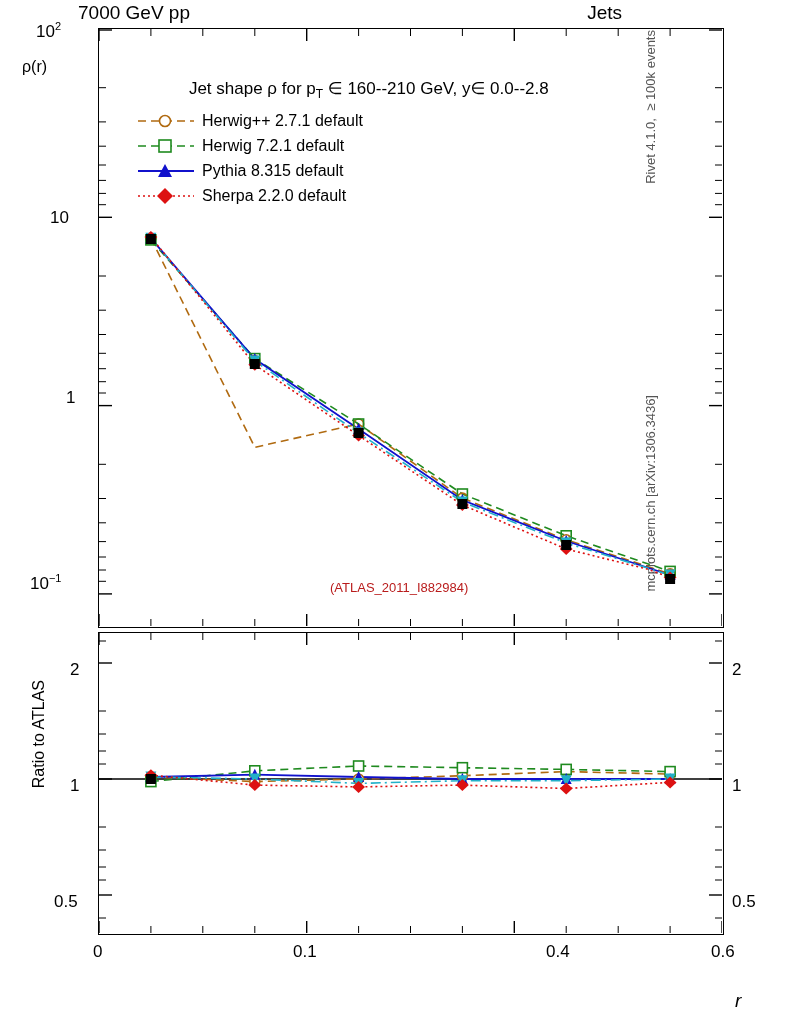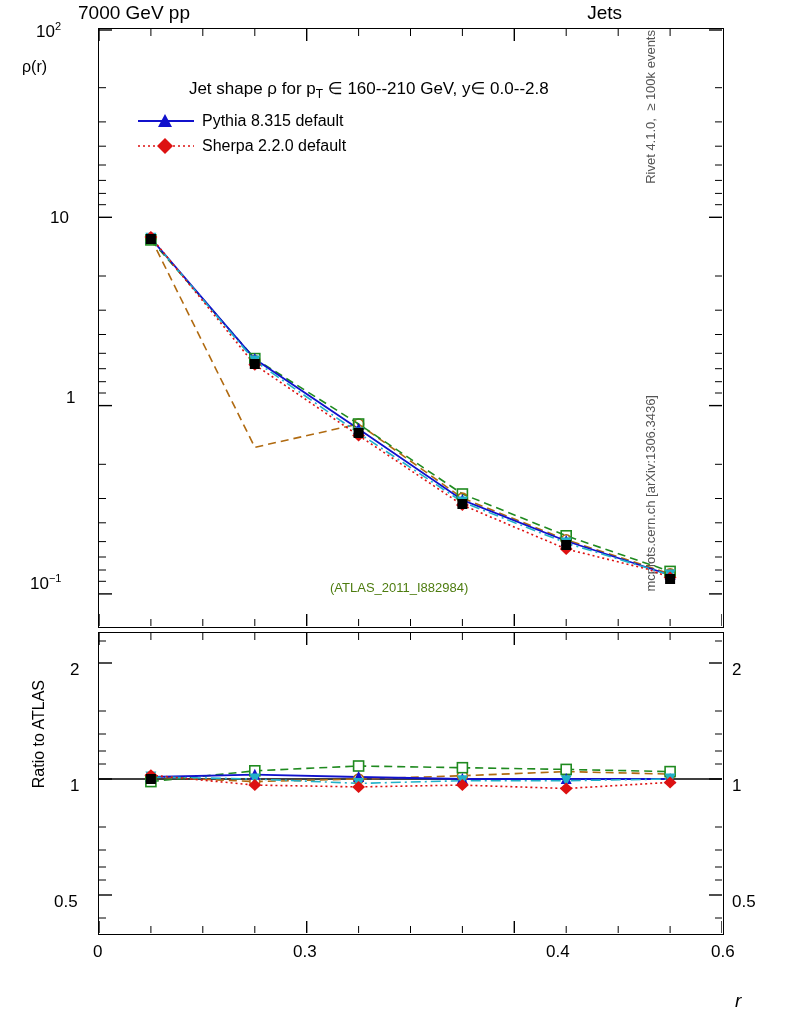--- a/index.html
+++ b/index.html
@@ -96,21 +96,21 @@
     width: 58px;
     height: 22px;
     flex: 0 0 58px;
     position: relative;
   }
   .legend-label { padding-left: 6px; }
 
   .watermark {
     left: 330px; top: 580px;
     font-size: 13px;
-    color: #4d7c0f;
+    color: #b91c1c;
   }
 </style>
 </head>
 <body>
 
 <div id="root">
 
   <div class="abs txt hdr-left">7000 GeV pp</div>
   <div class="abs txt hdr-right">Jets</div>
 
@@ -127,21 +127,21 @@
   <div class="abs txt" style="left:70px; top:660px; font-size:17px;">2</div>
   <div class="abs txt" style="left:70px; top:776px; font-size:17px;">1</div>
   <div class="abs txt" style="left:54px; top:892px; font-size:17px;">0.5</div>
   <div class="abs txt" style="left:732px; top:660px; font-size:17px;">2</div>
   <div class="abs txt" style="left:732px; top:776px; font-size:17px;">1</div>
   <div class="abs txt" style="left:732px; top:892px; font-size:17px;">0.5</div>
 
   <div class="abs txt ylabel-ratio">Ratio to ATLAS</div>
 
   <div class="abs txt" style="left:93px; top:942px; font-size:17px;">0</div>
-  <div class="abs txt" style="left:293px; top:942px; font-size:17px;">0.3</div>
+  <div class="abs txt" style="left:293px; top:942px; font-size:17px;">0.1</div>
   <div class="abs txt" style="left:502px; top:942px; font-size:17px;margin-left:44px;">0.4</div>
   <div class="abs txt" style="left:711px; top:942px; font-size:17px;">0.6</div>
 
   <div class="abs txt xlabel">r</div>
 
   <div class="abs txt title-main">
     <span>Jet shape </span><span>ρ</span><span> for p</span><span style="font-size:12px; vertical-align:sub;">T</span><span> ∈ 160--210 GeV, y∈ 0.0--2.8</span>
   </div>
 
   <div class="abs txt watermark">(ATLAS_2011_I882984)</div>
@@ -303,20 +303,38 @@
         <rect x="150.8" y="330.0" width="10" height="10"></rect>
         <rect x="254.6" y="399.0" width="10" height="10"></rect>
         <rect x="358.4" y="470.0" width="10" height="10"></rect>
         <rect x="462.2" y="511.0" width="10" height="10"></rect>
         <rect x="566.1" y="545.0" width="10" height="10"></rect>
       </g>
     </svg>
   </div>
 
   <div class="abs legend">
+    <div class="legend-row">
+      <span class="legend-key">
+        <svg width="58" height="22" viewBox="0 0 58 22">
+          <line x1="0" y1="11" x2="56" y2="11" stroke="#b06a10" stroke-width="1.6" stroke-dasharray="8,5"></line>
+          <circle cx="27" cy="11" r="5.5" fill="#ffffff" stroke="#b06a10" stroke-width="1.6"></circle>
+        </svg>
+      </span>
+      <span class="legend-label">Herwig++ 2.7.1 default</span>
+    </div>
+    <div class="legend-row">
+      <span class="legend-key">
+        <svg width="58" height="22" viewBox="0 0 58 22">
+          <line x1="0" y1="11" x2="56" y2="11" stroke="#1f8a1f" stroke-width="1.6" stroke-dasharray="8,5"></line>
+          <rect x="21" y="5" width="12" height="12" fill="#ffffff" stroke="#1f8a1f" stroke-width="1.6"></rect>
+        </svg>
+      </span>
+      <span class="legend-label">Herwig 7.2.1 default</span>
+    </div>
     <div class="legend-row">
       <span class="legend-key">
         <svg width="58" height="22" viewBox="0 0 58 22">
           <line x1="0" y1="11" x2="56" y2="11" stroke="#1111cc" stroke-width="1.8"></line>
           <polygon points="27,4 34,17 20,17" fill="#1111cc"></polygon>
         </svg>
       </span>
       <span class="legend-label">Pythia 8.315 default</span>
     </div>
     <div class="legend-row">

